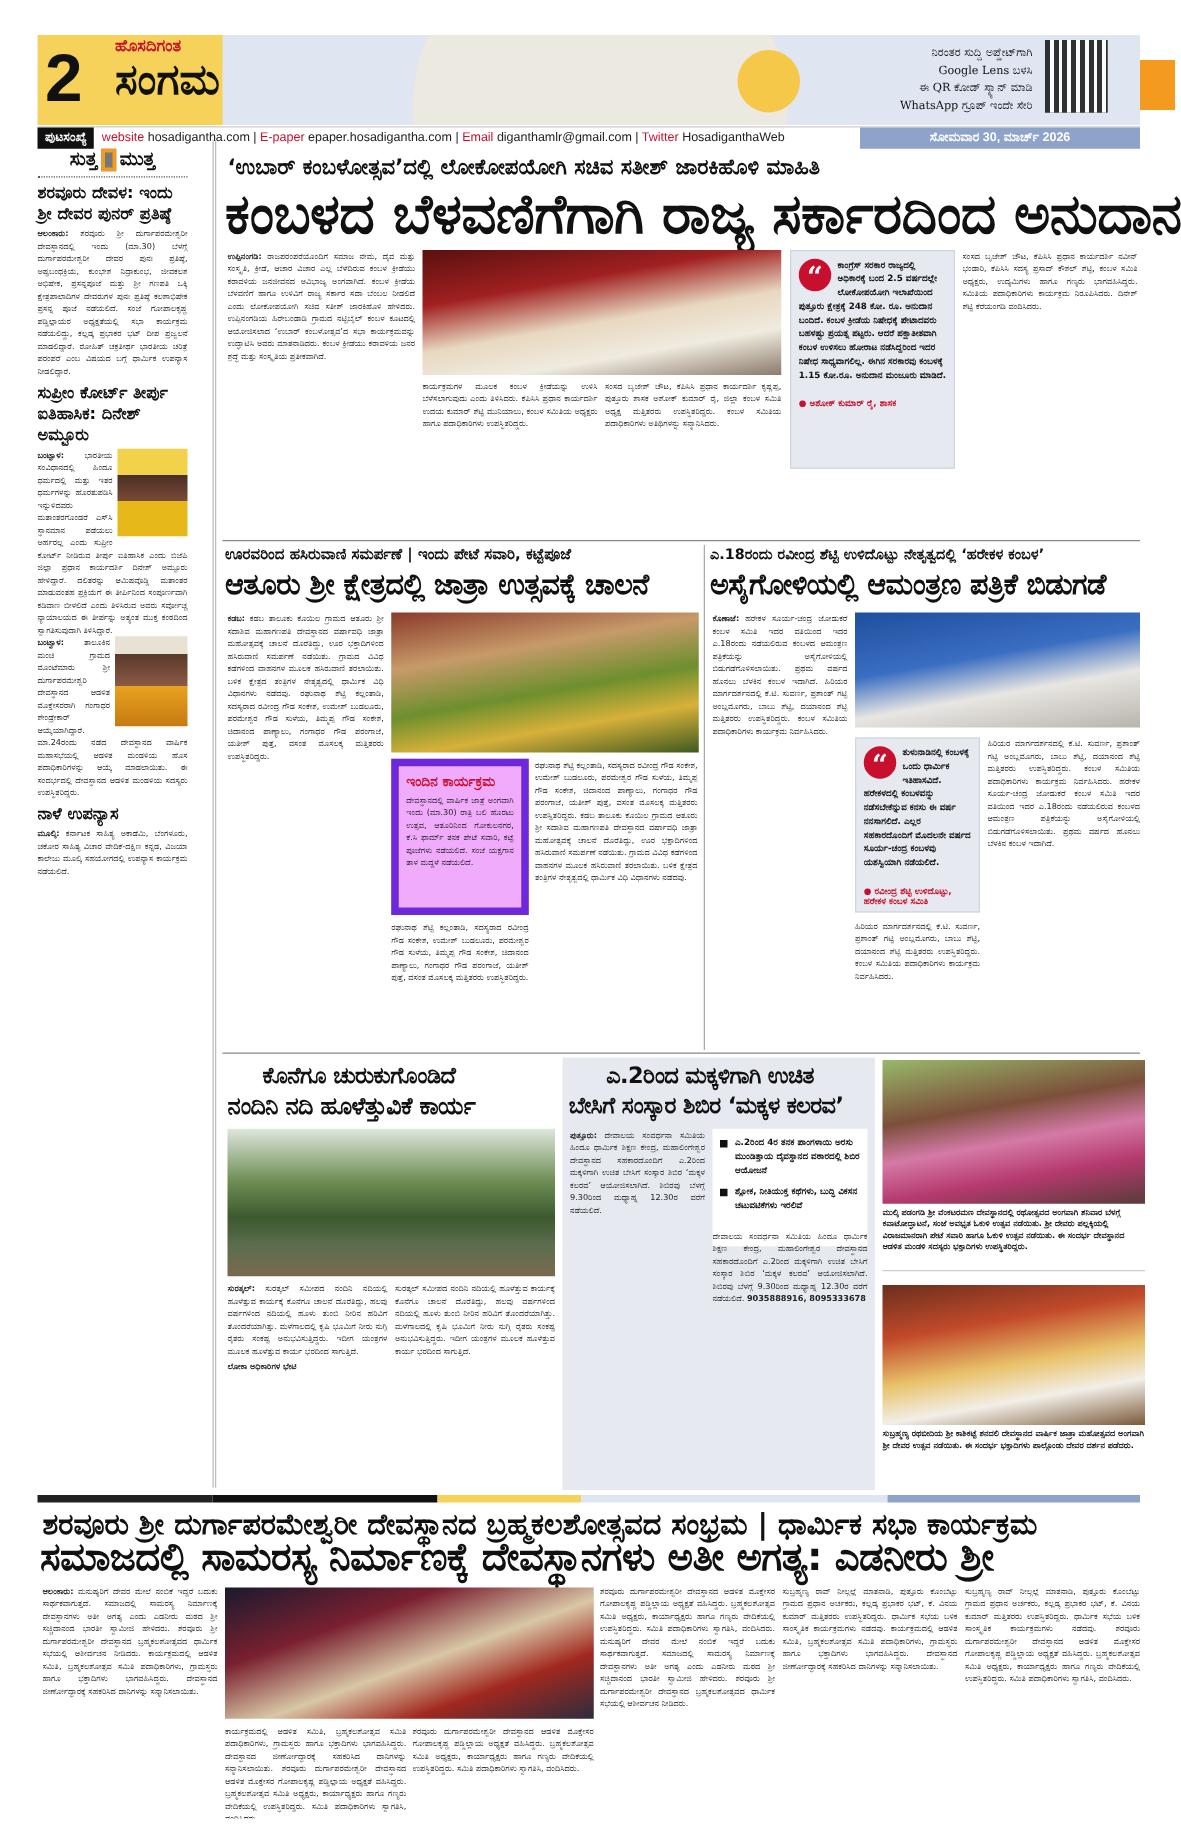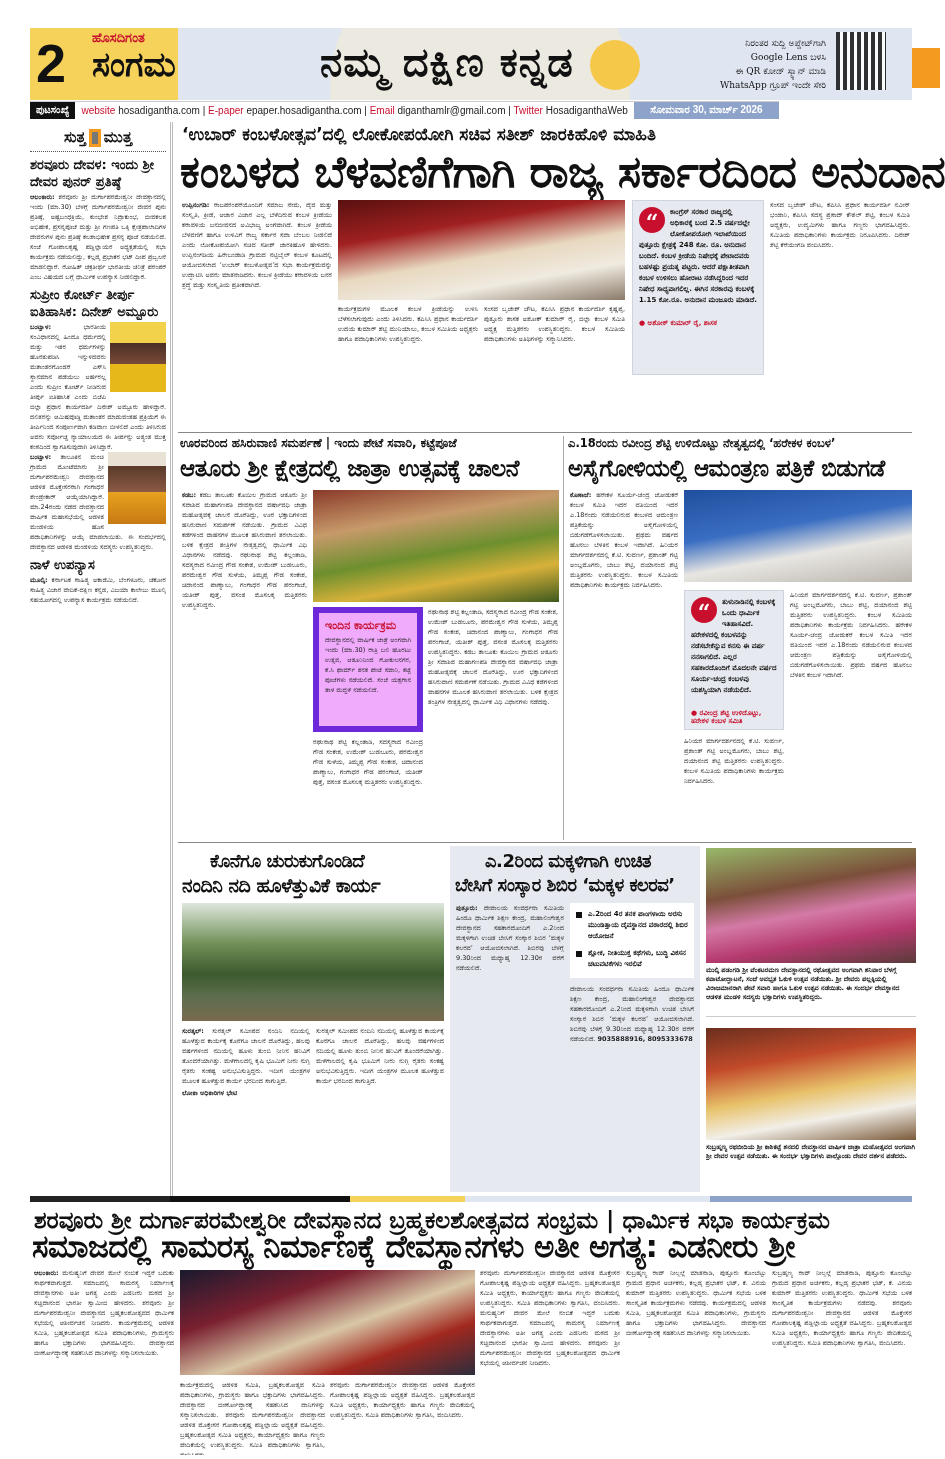--- a/index.html
+++ b/index.html
@@ -10,26 +10,26 @@
 .mh-circle{left:300px;top:-90px;width:300px;height:300px;border-radius:50%;background:#ece9e0}
 .mh-sun{left:560px;top:12px;width:50px;height:50px;border-radius:50%;background:#f6c84a}
 .page-no{left:6px;top:4px;font:bold 54px "Liberation Sans",sans-serif;color:#111}
 .brand{left:62px;top:2px;font:bold 13px "DejaVu Sans",sans-serif;color:#c8102e}
 .sangama{left:62px;top:16px;font:bold 34px "DejaVu Sans",sans-serif;color:#111}
 .sec-title{left:290px;top:10px;font:bold 40px "DejaVu Serif",serif;color:#111;letter-spacing:1px}
 .qr-text{left:640px;top:8px;width:156px;text-align:right;font:9px "DejaVu Serif",serif;line-height:14px;color:#111}
 .qr{left:806px;top:4px;width:50px;height:58px;background:
  repeating-linear-gradient(90deg,#111 0 4px,#fff 4px 7px),#111;opacity:.85}
 .orange-tab{left:912px;top:48px;width:28px;height:40px;background:#f39a1f}
-.infobar{left:30px;top:101px;width:749px;height:17px;background:#fff;border-top:1px solid #ccc;font:10px "Liberation Sans",sans-serif;display:flex;align-items:center}
+.infobar{left:30px;top:101px;width:882px;height:17px;background:#fff;border-top:1px solid #ccc;font:10px "Liberation Sans",sans-serif;display:flex;align-items:center}
 .ib-black{background:#111;color:#fff;height:17px;padding:0 6px;display:flex;align-items:center;font-weight:bold}
 .ib-links{padding:0 6px;color:#222;white-space:nowrap}
 .ib-links .red{color:#c8102e}
 .ib-date{margin-left:auto;background:#8ea3c9;color:#fff;height:17px;width:224px;display:flex;align-items:center;justify-content:center;font-weight:bold}
-.leftcol{left:30px;top:122px;width:143px;height:1078px;border-right:3px double #bbb;padding-right:4px}
+.leftcol{left:30px;top:112px;width:143px;height:1078px;border-right:3px double #bbb;padding-right:20px}
 .sm-logo{font:bold 15px "DejaVu Sans",sans-serif;text-align:center;padding:6px 0 4px;border-bottom:1px dotted #555;margin-bottom:4px}
 .sm-logo .door{display:inline-block;width:12px;height:18px;border:3px solid #f39a1f;vertical-align:middle;margin:0 3px;background:#777}
 .lh{font:bold 13px "DejaVu Sans",sans-serif;line-height:17px;margin:4px 0 2px}
 .body{font:6.5px "DejaVu Sans",sans-serif;line-height:10px;color:#222;text-align:justify}
 .body b{font-weight:bold}
 .photo{background:linear-gradient(135deg,#6b4b3a,#c7906b 40%,#3b5a7a 70%,#d9b54a)}
 .ph-crowd{background:linear-gradient(160deg,#1a1a2e,#7a2030 30%,#d8c7a6 55%,#a1281f 75%,#2d2d3d)}
 .ph-green{background:linear-gradient(180deg,#dfe7dd,#6f8f56 35%,#3c5a2e 60%,#5d6e4f 80%,#7a6a4e)}
 .ph-color{background:linear-gradient(170deg,#98b96a,#7b4f3a 35%,#d47aa6 55%,#b53a6e 75%,#5a3b3b)}
 .ph-blue{background:linear-gradient(170deg,#1f4f9e,#3a6ec2 40%,#e8e6e2 65%,#b9b4ad)}
@@ -59,21 +59,20 @@
 </head>
 <body>
 
 <div class="abs masthead">
   <div class="abs mh-yellow"></div>
   <div class="abs mh-circle"></div>
   <div class="abs mh-sun"></div>
   <div class="abs page-no">2</div>
   <div class="abs brand">ಹೊಸದಿಗಂತ</div>
   <div class="abs sangama">ಸಂಗಮ</div>
-  <div class="abs sec-title">ನಮ್ಮ ದಕ್ಷಿಣ ಕನ್ನಡ</div>
   <div class="abs qr-text">
     <div>ನಿರಂತರ ಸುದ್ದಿ ಅಪ್ಡೇಟ್‌ಗಾಗಿ</div>
     <div>Google Lens ಬಳಸಿ</div>
     <div>ಈ QR ಕೋಡ್ ಸ್ಕ್ಯಾನ್ ಮಾಡಿ</div>
     <div>WhatsApp ಗ್ರೂಪ್ ಇಂದೇ ಸೇರಿ</div>
   </div>
   <div class="abs qr"></div>
 </div>
 <div class="abs orange-tab"></div>
 
@@ -160,21 +159,21 @@
 <div class="abs hmid" style="left:210px;top:850px;font-size:18px">ಕೊನೆಗೂ ಚುರುಕುಗೊಂಡಿದೆ</div>
 <div class="abs hmid" style="left:182px;top:874px;font-size:19px">ನಂದಿನಿ ನದಿ ಹೂಳೆತ್ತುವಿಕೆ ಕಾರ್ಯ</div>
 <div class="abs photo ph-green" style="left:182px;top:903px;width:262px;height:118px"></div>
 <div class="abs body" style="left:182px;top:1026px;width:128px;height:165px;overflow:hidden"><b>ಸುರತ್ಕಲ್:</b> <span>ಸುರತ್ಕಲ್ ಸಮೀಪದ ನಂದಿನಿ ನದಿಯಲ್ಲಿ ಹೂಳೆತ್ತುವ ಕಾರ್ಯಕ್ಕೆ ಕೊನೆಗೂ ಚಾಲನೆ ದೊರೆತಿದ್ದು, ಹಲವು ವರ್ಷಗಳಿಂದ ನದಿಯಲ್ಲಿ ಹೂಳು ತುಂಬಿ ನೀರಿನ ಹರಿವಿಗೆ ತೊಂದರೆಯಾಗಿತ್ತು. ಮಳೆಗಾಲದಲ್ಲಿ ಕೃಷಿ ಭೂಮಿಗೆ ನೀರು ನುಗ್ಗಿ ರೈತರು ಸಂಕಷ್ಟ ಅನುಭವಿಸುತ್ತಿದ್ದರು. ಇದೀಗ ಯಂತ್ರಗಳ ಮೂಲಕ ಹೂಳೆತ್ತುವ ಕಾರ್ಯ ಭರದಿಂದ ಸಾಗುತ್ತಿದೆ.</span> <b style="display:block;margin-top:2px">ಲೋಕಾ ಅಧಿಕಾರಿಗಳ ಭೇಟಿ</b></div>
 <div class="abs body" style="left:316px;top:1026px;width:128px;height:165px;overflow:hidden"><span>ಸುರತ್ಕಲ್ ಸಮೀಪದ ನಂದಿನಿ ನದಿಯಲ್ಲಿ ಹೂಳೆತ್ತುವ ಕಾರ್ಯಕ್ಕೆ ಕೊನೆಗೂ ಚಾಲನೆ ದೊರೆತಿದ್ದು, ಹಲವು ವರ್ಷಗಳಿಂದ ನದಿಯಲ್ಲಿ ಹೂಳು ತುಂಬಿ ನೀರಿನ ಹರಿವಿಗೆ ತೊಂದರೆಯಾಗಿತ್ತು. ಮಳೆಗಾಲದಲ್ಲಿ ಕೃಷಿ ಭೂಮಿಗೆ ನೀರು ನುಗ್ಗಿ ರೈತರು ಸಂಕಷ್ಟ ಅನುಭವಿಸುತ್ತಿದ್ದರು. ಇದೀಗ ಯಂತ್ರಗಳ ಮೂಲಕ ಹೂಳೆತ್ತುವ ಕಾರ್ಯ ಭರದಿಂದ ಸಾಗುತ್ತಿದೆ.</span></div>
 
 <div class="abs shade" style="left:450px;top:846px;width:250px;height:346px"></div>
 <div class="abs hmid" style="left:485px;top:850px;font-size:18px">ಎ.2ರಿಂದ ಮಕ್ಕಳಿಗಾಗಿ ಉಚಿತ</div>
 <div class="abs hmid" style="left:455px;top:874px;font-size:18px">ಬೇಸಿಗೆ ಸಂಸ್ಕಾರ ಶಿಬಿರ ‘ಮಕ್ಕಳ ಕಲರವ’</div>
 <div class="abs body" style="left:456px;top:903px;width:108px;height:285px;overflow:hidden"><b>ಪುತ್ತೂರು:</b> <span>ದೇವಾಲಯ ಸಂವರ್ಧನಾ ಸಮಿತಿಯ ಹಿಂದೂ ಧಾರ್ಮಿಕ ಶಿಕ್ಷಣ ಕೇಂದ್ರ, ಮಹಾಲಿಂಗೇಶ್ವರ ದೇವಸ್ಥಾನದ ಸಹಕಾರದೊಂದಿಗೆ ಎ.2ರಿಂದ ಮಕ್ಕಳಿಗಾಗಿ ಉಚಿತ ಬೇಸಿಗೆ ಸಂಸ್ಕಾರ ಶಿಬಿರ ‘ಮಕ್ಕಳ ಕಲರವ’ ಆಯೋಜಿಸಲಾಗಿದೆ. ಶಿಬಿರವು ಬೆಳಗ್ಗೆ 9.30ರಿಂದ ಮಧ್ಯಾಹ್ನ 12.30ರ ವರೆಗೆ ನಡೆಯಲಿದೆ.</span></div>
-<div class="abs bullet-box" style="left:570px;top:903px;width:124px;height:75px">
+<div class="abs bullet-box" style="left:570px;top:903px;width:124px;height:94px">
   <div>ಎ.2ರಿಂದ 4ರ ತನಕ ಪಾಂಗಳಾಯಿ ಅರಸು ಮುಂಡಿತ್ತಾಯ ದೈವಸ್ಥಾನದ ವಠಾರದಲ್ಲಿ ಶಿಬಿರ ಆಯೋಜನೆ</div>
   <div>ಶ್ಲೋಕ, ನೀತಿಯುಕ್ತ ಕಥೆಗಳು, ಬುದ್ಧಿ ವಿಕಸನ ಚಟುವಟಿಕೆಗಳು ಇರಲಿವೆ</div>
 </div>
 <div class="abs body" style="left:570px;top:984px;width:124px;height:205px;overflow:hidden"><span>ದೇವಾಲಯ ಸಂವರ್ಧನಾ ಸಮಿತಿಯ ಹಿಂದೂ ಧಾರ್ಮಿಕ ಶಿಕ್ಷಣ ಕೇಂದ್ರ, ಮಹಾಲಿಂಗೇಶ್ವರ ದೇವಸ್ಥಾನದ ಸಹಕಾರದೊಂದಿಗೆ ಎ.2ರಿಂದ ಮಕ್ಕಳಿಗಾಗಿ ಉಚಿತ ಬೇಸಿಗೆ ಸಂಸ್ಕಾರ ಶಿಬಿರ ‘ಮಕ್ಕಳ ಕಲರವ’ ಆಯೋಜಿಸಲಾಗಿದೆ. ಶಿಬಿರವು ಬೆಳಗ್ಗೆ 9.30ರಿಂದ ಮಧ್ಯಾಹ್ನ 12.30ರ ವರೆಗೆ ನಡೆಯಲಿದೆ.</span> <b>9035888916, 8095333678</b></div>
 
 <div class="abs photo ph-color" style="left:706px;top:848px;width:210px;height:115px"></div>
 <div class="abs caption" style="left:706px;top:966px;width:210px;height:44px;overflow:hidden;font-size:6.5px;line-height:9px">ಮುಲ್ಕಿ ಪಡಂಗಡಿ ಶ್ರೀ ವೆಂಕಟರಮಣ ದೇವಸ್ಥಾನದಲ್ಲಿ ರಥೋತ್ಸವದ ಅಂಗವಾಗಿ ಶನಿವಾರ ಬೆಳಗ್ಗೆ ಕವಾಟೋದ್ಘಾಟನೆ, ಸಂಜೆ ಅವಭೃತ ಓಕುಳಿ ಉತ್ಸವ ನಡೆಯಿತು. ಶ್ರೀ ದೇವರು ಪಲ್ಲಕ್ಕಿಯಲ್ಲಿ ವಿರಾಜಮಾನರಾಗಿ ಪೇಟೆ ಸವಾರಿ ಹಾಗೂ ಓಕುಳಿ ಉತ್ಸವ ನಡೆಯಿತು. ಈ ಸಂದರ್ಭ ದೇವಸ್ಥಾನದ ಆಡಳಿತ ಮಂಡಳಿ ಸದಸ್ಯರು ಭಕ್ತಾದಿಗಳು ಉಪಸ್ಥಿತರಿದ್ದರು.</div>
 <div class="abs hrule" style="left:706px;top:1016px;width:210px;border-color:#ccc"></div>
 <div class="abs photo ph-temple" style="left:706px;top:1028px;width:210px;height:112px"></div>
 <div class="abs caption" style="left:706px;top:1143px;width:210px;height:44px;overflow:hidden;font-size:6.5px;line-height:9px">ಸುಬ್ರಹ್ಮಣ್ಯ ರಥಬೀದಿಯ ಶ್ರೀ ಕಾಶಿಕಟ್ಟೆ ಶನದಲಿ ದೇವಸ್ಥಾನದ ವಾರ್ಷಿಕ ಜಾತ್ರಾ ಮಹೋತ್ಸವದ ಅಂಗವಾಗಿ ಶ್ರೀ ದೇವರ ಉತ್ಸವ ನಡೆಯಿತು. ಈ ಸಂದರ್ಭ ಭಕ್ತಾದಿಗಳು ಪಾಲ್ಗೊಂಡು ದೇವರ ದರ್ಶನ ಪಡೆದರು.</div>

